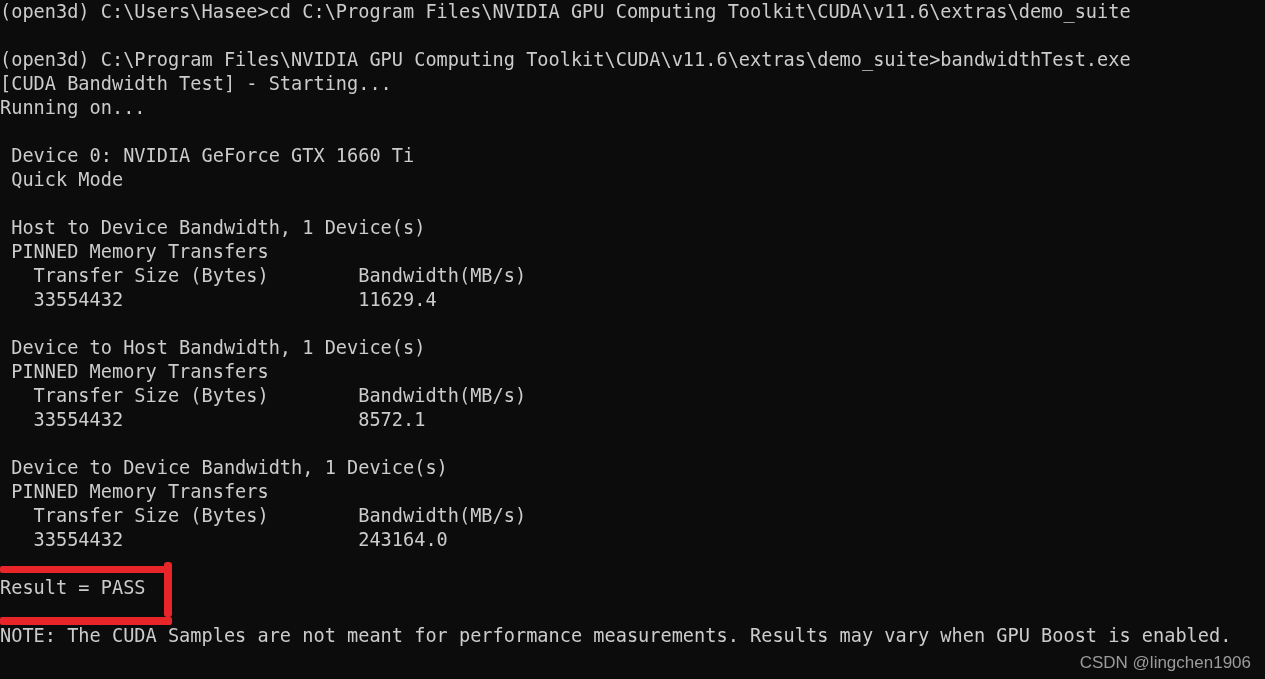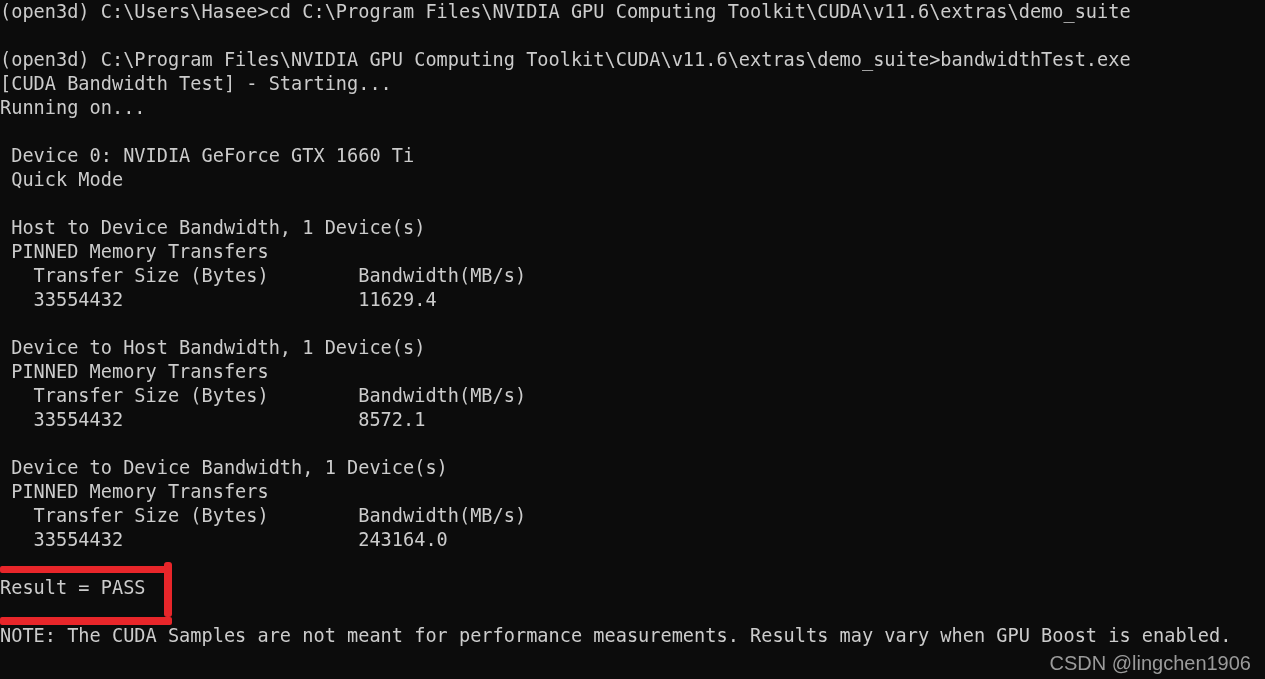--- a/index.html
+++ b/index.html
@@ -54,21 +54,21 @@
     top: 617px;
     width: 172px;
     height: 8px;
   }
   #watermark {
     position: absolute;
     right: 14px;
     bottom: 6px;
     color: #9b9b9b;
     font-family: "Liberation Sans", "DejaVu Sans", sans-serif;
-    font-size: 20px;
+    font-size: 17px;
     line-height: 20px;
     white-space: pre;
   }
 </style>
 </head>
 <body>
 
 <div id="terminal">
 
   <pre id="console-output">(open3d) C:\Users\Hasee&gt;cd C:\Program Files\NVIDIA GPU Computing Toolkit\CUDA\v11.6\extras\demo_suite

